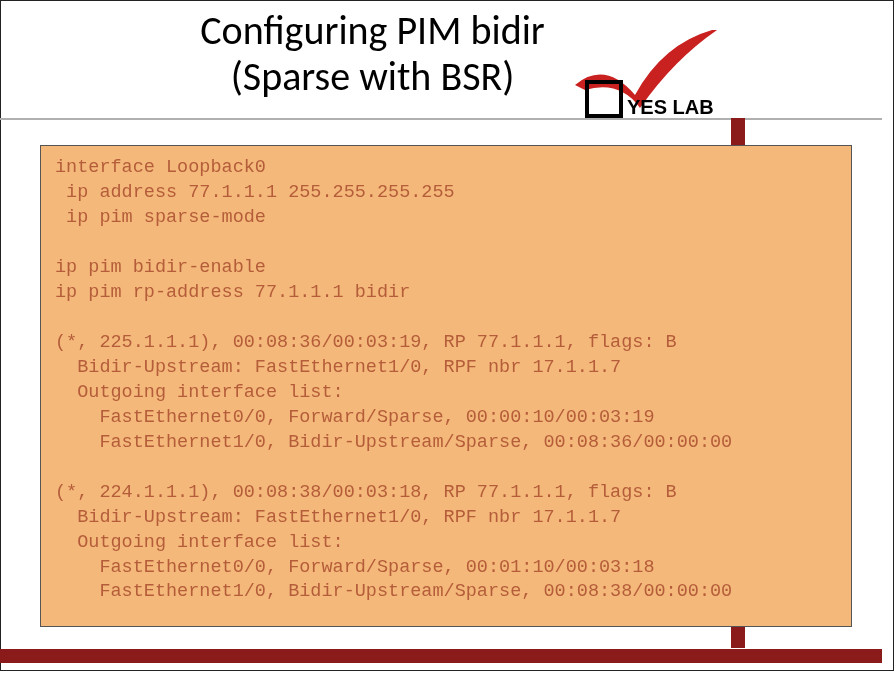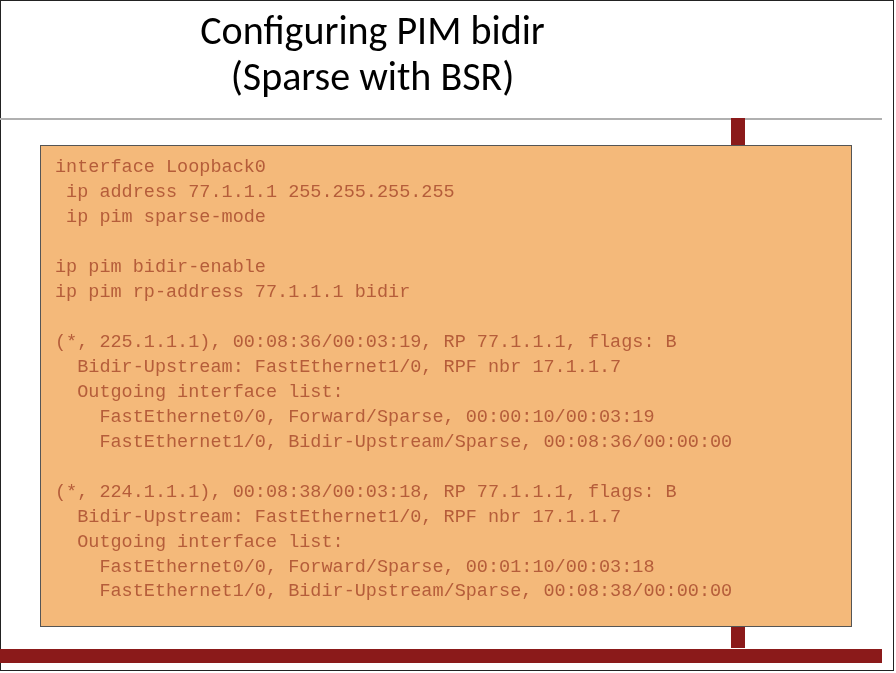--- a/index.html
+++ b/index.html
@@ -90,20 +90,29 @@
 
 <div class="slide">
 
   <div class="frame-border"></div>
 
   <div class="title-block">
     <div>Configuring PIM bidir</div>
     <div>(Sparse with BSR)</div>
   </div>
 
+  <div class="logo">
+    <svg viewBox="0 0 190 90" width="190" height="90">
+
+      <path d="M 30 55  Q 60 30  90 65  Q 120 10  175 -2  Q 130 28  95 78  Q 75 50  40 60 Z" fill="#c92020" stroke="none"></path>
+
+      <rect x="42" y="52" width="34" height="34" fill="none" stroke="#000" stroke-width="4"></rect>
+      <text x="82" y="84" font-family="Arial" font-size="20" font-weight="700" fill="#000">YES LAB</text>
+    </svg>
+  </div>
 
   <div class="grey-hline"></div>
   <div class="red-bar-right"></div>
   <div class="red-bar-bottom"></div>
 
   <div class="code-box" id="code-box">interface Loopback0
  ip address 77.1.1.1 255.255.255.255
  ip pim sparse-mode
 
 ip pim bidir-enable

